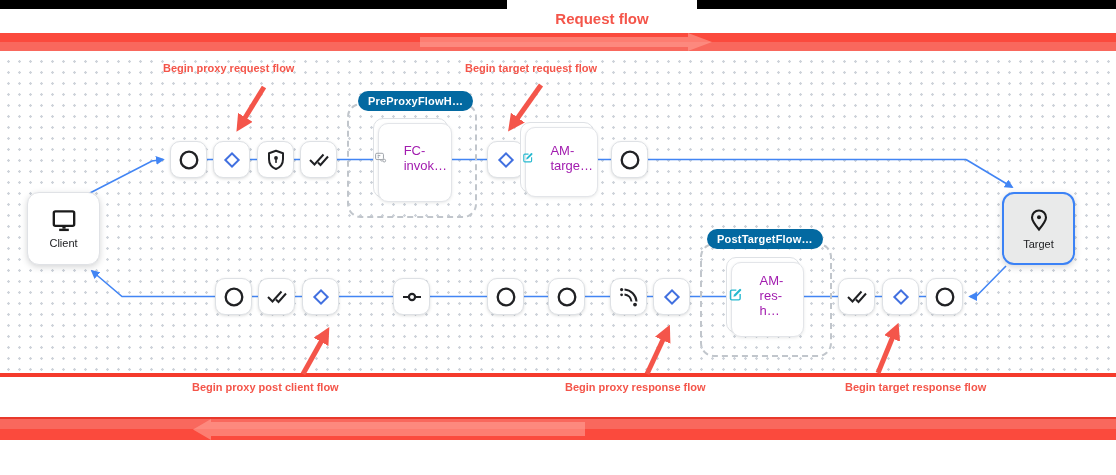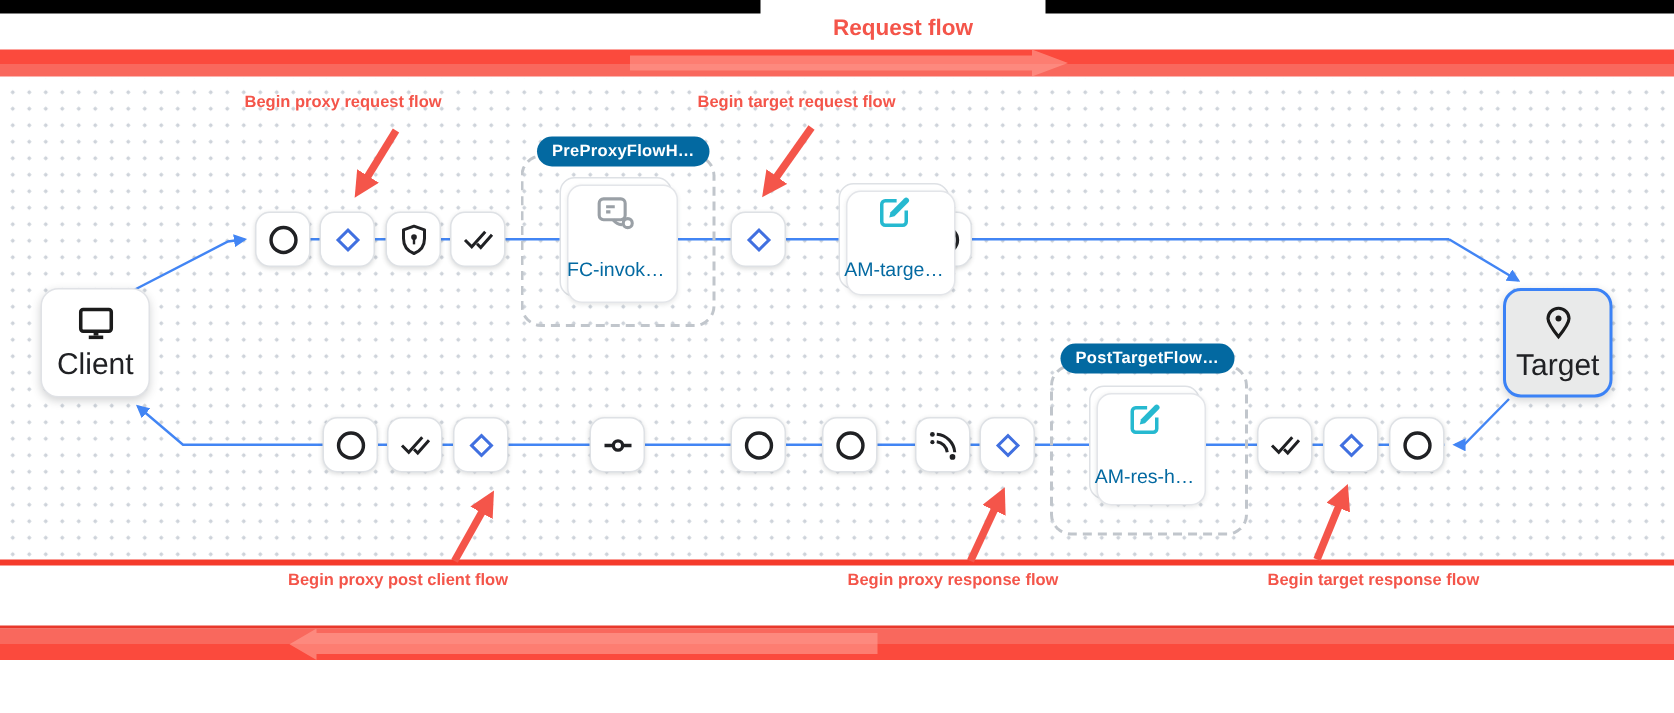--- a/index.html
+++ b/index.html
@@ -35,31 +35,31 @@
   .group{position:absolute;border:2px dashed #c1c6cc;border-radius:14px;z-index:1;box-sizing:border-box;}
   #groupPre{left:347px;top:103px;width:130px;height:115px;}
   #groupPost{left:700px;top:243px;width:132px;height:114px;}
 
   .badge{position:absolute;background:#0369a1;color:#fff;font-weight:bold;font-size:11px;
     padding:4px 10px;border-radius:12px;z-index:3;white-space:nowrap;letter-spacing:.2px;}
   #badgePre{left:358px;top:91px;}
   #badgePost{left:707px;top:229px;}
 
   .card{position:absolute;background:#fff;border:1px solid #dee1e5;border-radius:10px;z-index:2;
-    display:flex;flex-direction:column;align-items:center;justify-content:center;gap:16px;
-    font-size:13px;color:#0369a1;box-sizing:border-box;}
+    display:flex;flex-direction:row;align-items:center;justify-content:center;gap:16px;
+    font-size:13px;color:#a21caf;box-sizing:border-box;}
   .card::after{content:"";position:absolute;left:4px;top:4px;right:-5px;bottom:-5px;
     border:1px solid #e3e5e9;border-radius:10px;background:#fff;z-index:-1;
     box-shadow:0 1px 3px rgba(60,64,67,.12);}
   #cardFC{left:373px;top:118px;width:75px;height:80px;}
-  #cardAM{left:559px;top:122px;width:74px;height:71px;}
+  #cardAM{left:520px;top:122px;width:74px;height:71px;}
   #cardAMR{left:726px;top:257px;width:74px;height:76px;}
 
   .big-node{position:absolute;width:73px;height:73px;border-radius:12px;display:flex;
-    flex-direction:column;align-items:center;justify-content:center;gap:3px;font-size:20px;
+    flex-direction:column;align-items:center;justify-content:center;gap:3px;font-size:11px;
     color:#202124;z-index:2;box-sizing:border-box;}
   #client{left:27px;top:192px;background:#fff;border:1px solid #e0e2e6;box-shadow:0 2px 6px rgba(60,64,67,.22);}
   #target{left:1002px;top:192px;background:#e9eaea;border:2px solid #3b82f6;box-shadow:0 2px 6px rgba(60,64,67,.22);}
 
   .ann{position:absolute;font-weight:bold;font-size:11px;color:#f4554a;white-space:nowrap;z-index:6;}
   #annPR{left:163px;top:62px;}
   #annTR{left:465px;top:62px;}
   #annPPC{left:192px;top:381px;}
   #annPRes{left:565px;top:381px;}
   #annTRes{left:845px;top:381px;}

